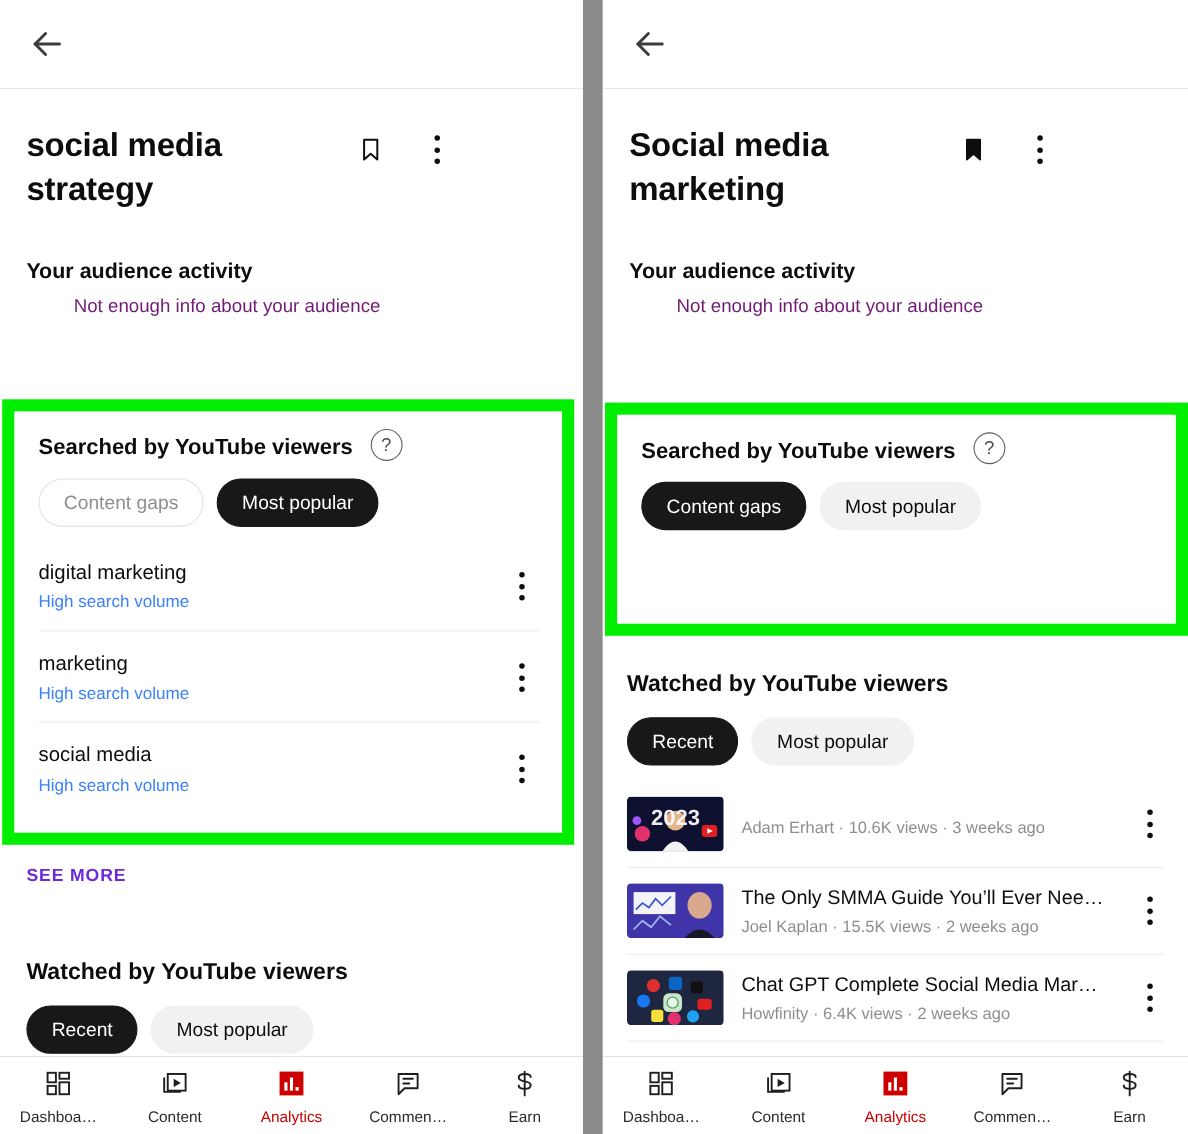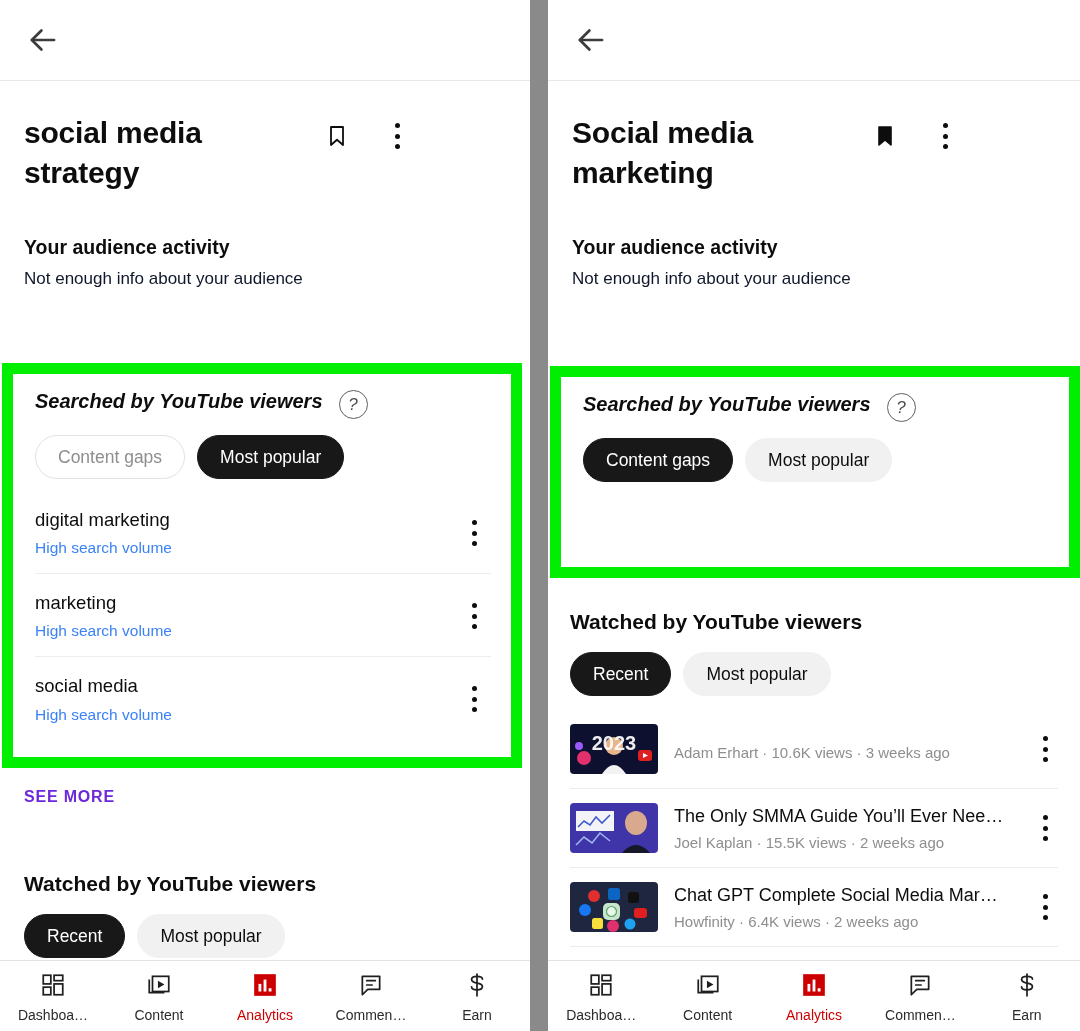--- a/index.html
+++ b/index.html
@@ -47,27 +47,27 @@
 
   .dots-v { width: 6px; height: 26px; display:flex; flex-direction:column; justify-content:space-between; align-items:center; }
   .dots-v i { width: 5px; height: 5px; border-radius: 50%; background: #0d0d0d; display:block; }
 
   
   .section-pad { padding: 0 24px; }
   .sub-head {
     font-size: 19.5px; font-weight: 700; color: #0d0d0d;
     margin-top: 44px;
   }
-  .sub-text { font-size: 17px; color: #0f172a; margin-top: 10px; }
+  .sub-text { font-size: 17px; color: #701a75; margin-top: 10px; margin-left: 43px; }
 
   
   .hl-box { position: absolute; border: 11px solid #00ef00; background: #fff; }
 
   .card-inner { padding: 16px 20px 0 22px; }
-  .card-title-row { display: flex; align-items: flex-start; gap: 16px; font-style: italic; }
+  .card-title-row { display: flex; align-items: flex-end; gap: 16px; }
   .card-title { font-size: 20px; font-weight: 700; color: #0d0d0d; }
   .q-icon {
     width: 29px; height: 29px; border-radius: 50%;
     border: 1.6px solid #5f5f5f; color: #4d4d4d;
     font-size: 17px; display:flex; align-items:center; justify-content:center;
     cursor: pointer; font-family: "Liberation Sans", sans-serif;
   }
 
   .pills { display: flex; gap: 12px; margin-top: 16px; }
   .pill {

